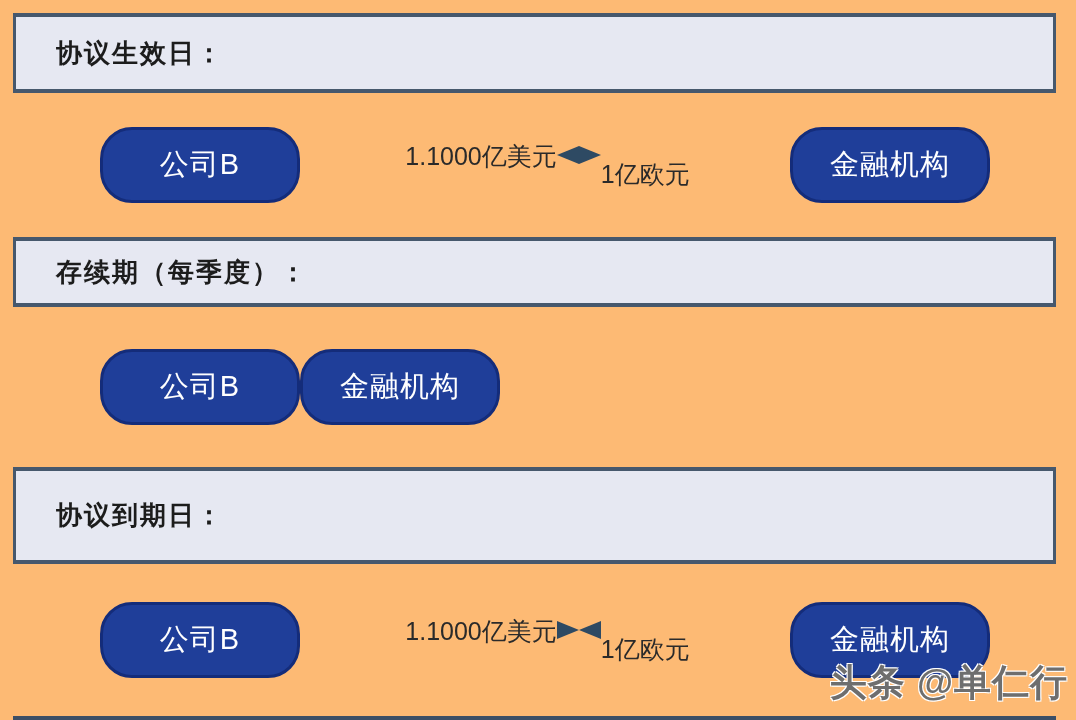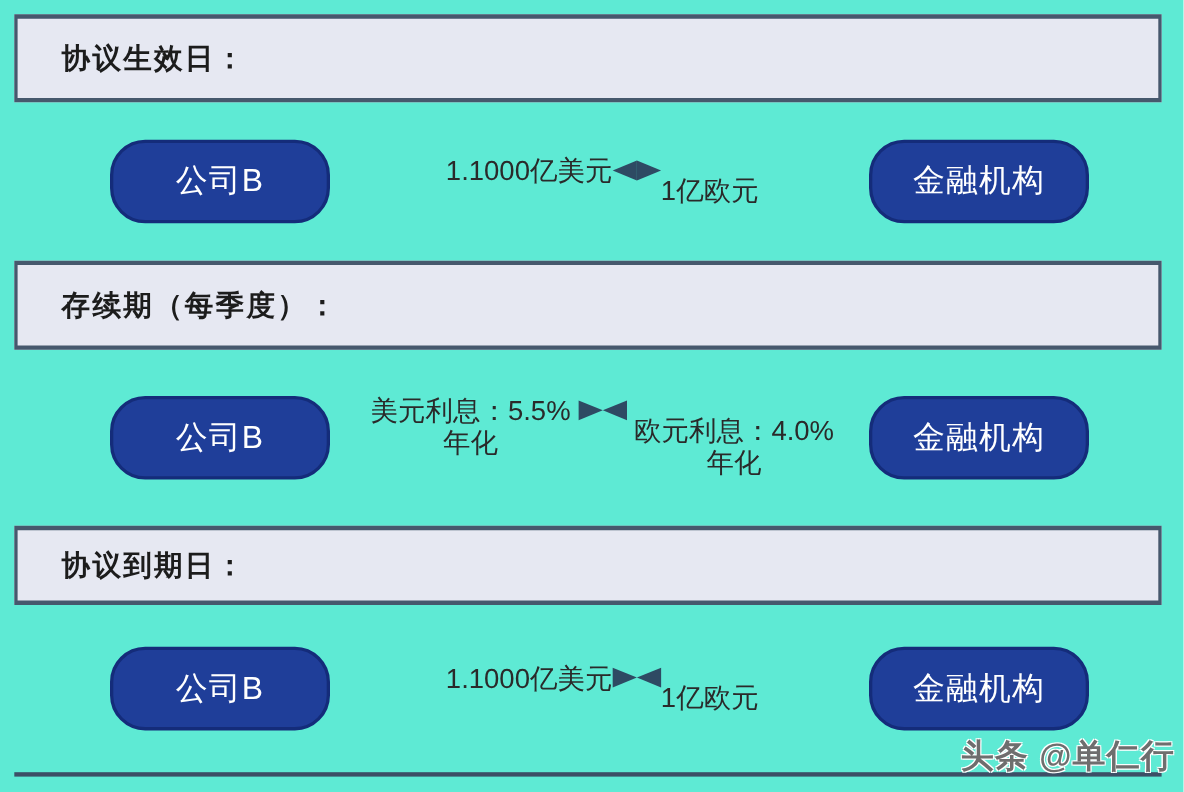--- a/index.html
+++ b/index.html
@@ -5,40 +5,40 @@
   html, body {
     margin: 0;
     padding: 0;
     background: #ffffff;
     font-family: "Liberation Sans", "DejaVu Sans", sans-serif;
   }
   .page {
     position: relative;
     width: 1076px;
     height: 720px;
-    background: #5eead4;
+    background: #fdba74;
     overflow: hidden;
   }
   .top-spacer { height: 13px; }
 
   
   .band {
     box-sizing: border-box;
     margin: 0 20px 0 13px;
     background: #e6e8f2;
     border: 3px solid #46586d;
     border-top-width: 4px;
     border-bottom-width: 4px;
     display: flex;
     align-items: center;
     padding-left: 40px;
   }
   .band-1 { height: 80px; }
-  .band-2 { height: 81px; }
-  .band-3 { height: 72px; }
+  .band-2 { height: 70px; }
+  .band-3 { height: 97px; }
   .band-title {
     font-size: 26px;
     font-weight: bold;
     color: #1c1c1c;
     letter-spacing: 2px;
   }
 
   
   .section {
     box-sizing: border-box;
@@ -104,21 +104,21 @@
   .bottom-line {
     height: 4px;
     margin: 0 20px 0 13px;
     background: #3c4f66;
   }
 
   .watermark {
     position: absolute;
     right: 8px;
     bottom: 12px;
-    font-size: 30px;
+    font-size: 37px;
     font-weight: bold;
     color: #6e6e6e;
     letter-spacing: 1px;
     text-shadow:
       -1px -1px 0 #ffffff, 1px -1px 0 #ffffff,
       -1px  1px 0 #ffffff, 1px  1px 0 #ffffff;
   }
 </style>
 </head>
 <body>
@@ -146,32 +146,20 @@
     </div>
     <div class="entity-box">金融机构</div>
   </div>
 
   <div class="band band-2">
     <span class="band-title">存续期（每季度）：</span>
   </div>
 
   <div class="section section-2">
     <div class="entity-box">公司B</div>
-    <div class="flow-zone">
-      <div class="flow-label above">美元利息：5.5%年化</div>
-      <div class="arrow dir-right">
-        <span class="shaft"></span>
-        <span class="head"></span>
-      </div>
-      <div class="arrow dir-left">
-        <span class="head"></span>
-        <span class="shaft"></span>
-      </div>
-      <div class="flow-label below">欧元利息：4.0%年化</div>
-    </div>
     <div class="entity-box">金融机构</div>
   </div>
 
   <div class="band band-3">
     <span class="band-title">协议到期日：</span>
   </div>
 
   <div class="section section-3">
     <div class="entity-box">公司B</div>
     <div class="flow-zone">

